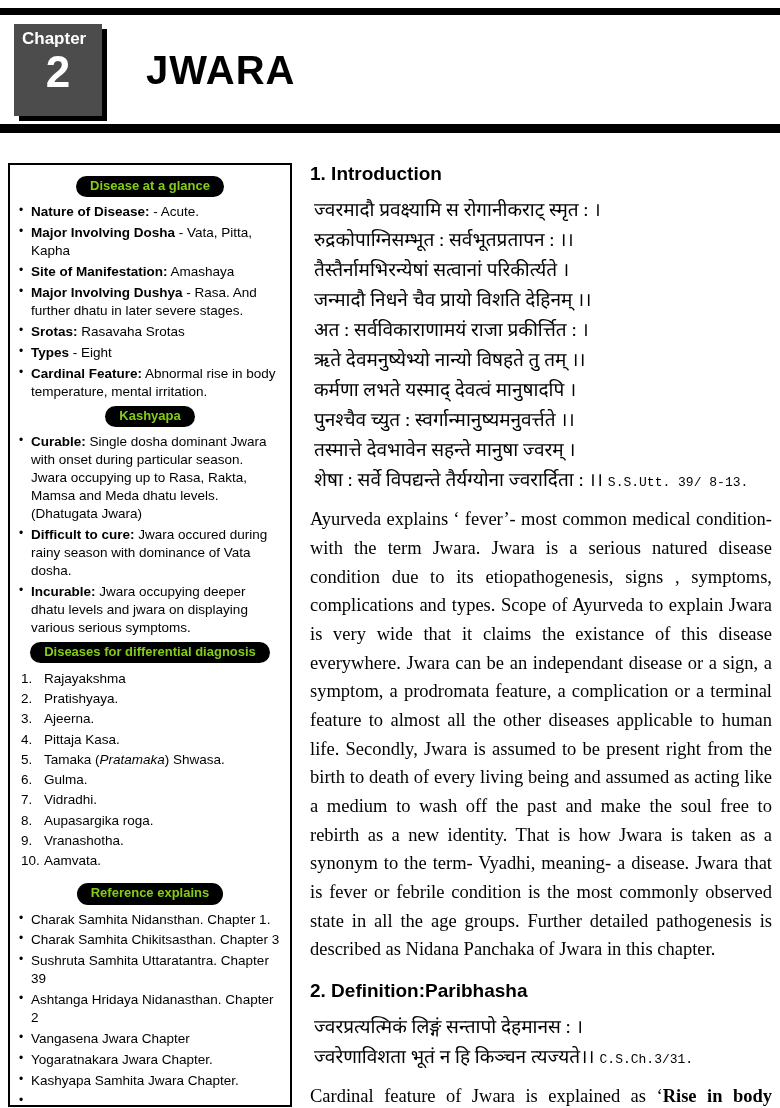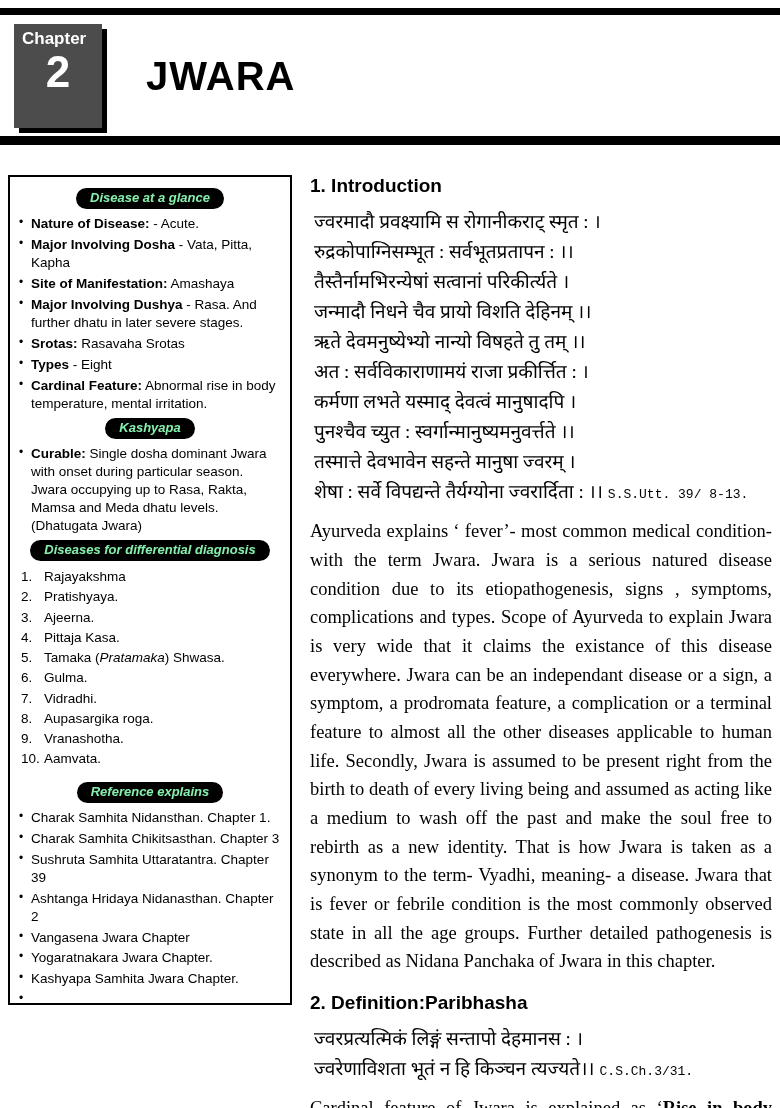--- a/index.html
+++ b/index.html
@@ -6,36 +6,36 @@
   html,body { background:#fff; }
   body {
     width:780px; height:1108px; overflow:hidden;
     color:#000;
     font-family:"Liberation Sans", sans-serif;
     position:relative;
   }
   .top-rule { height:7px; background:#000; margin-top:8px; }
   .chapter-header { display:flex; align-items:center; padding:9px 14px 8px 14px; }
   .chapter-box {
-    width:88px; height:104px; background:#4c4c4c; color:#fff;
+    width:88px; height:92px; background:#4c4c4c; color:#fff;
     box-shadow:5px 5px 0 #000; padding:5px 8px 14px 8px; flex-shrink:0;
   }
   .chapter-label { font-size:17px; font-weight:bold; }
   .chapter-number { font-size:44px; font-weight:bold; text-align:center; line-height:1.05; }
   .page-title { font-size:40px; font-weight:bold; margin-left:44px; letter-spacing:1px; }
   .header-rule { height:9px; background:#000; }
 
   .content { display:flex; padding:30px 6px 0 8px; align-items:flex-start; }
 
   
   .sidebar { width:284px; flex-shrink:0; border:2px solid #000; padding:6px 8px 12px 8px; }
   .badge {
-    background:#000; color:#86efac; font-weight:bold; font-size:13px;
+    background:#000; color:#84cc16; font-weight:bold; font-size:13px;
     border-radius:12px; padding:2px 14px 3px; width:max-content; max-width:100%;
-    margin:5px auto 6px; text-align:center; line-height:1.25;font-style:italic;
+    margin:5px auto 6px; text-align:center; line-height:1.25;
   }
   .side-list { list-style:none; }
   .side-item {
     font-size:13.5px; line-height:1.33; padding-left:13px;
     position:relative; margin-bottom:3px;
   }
   .side-item::before { content:"•"; position:absolute; left:1px; top:0; font-size:12px; }
   .side-item .b { font-weight:bold; }
   .num-list { list-style:none; counter-reset:diag; margin-bottom:12px; }
   .num-item {
@@ -93,21 +93,23 @@
         <li class="side-item"><span class="b">Types</span><span> - Eight</span></li>
 
         <li class="side-item"><span class="b">Cardinal Feature:</span><span> Abnormal rise in body temperature, mental irritation.</span></li>
       </ul>
 
     <div class="badge">Kashyapa</div>
     <ul class="side-list">
 
         <li class="side-item"><span class="b">Curable:</span><span> Single dosha dominant Jwara with onset during particular season. Jwara occupying up to Rasa, Rakta, Mamsa and Meda dhatu levels. (Dhatugata Jwara)</span></li>
 
+        <li class="side-item"><span class="b">Difficult to cure:</span><span> Jwara occured during rainy season with dominance of Vata dosha.</span></li>
 
+        <li class="side-item"><span class="b">Incurable:</span><span> Jwara occupying deeper dhatu levels and jwara on displaying various serious symptoms.</span></li>
       </ul>
 
     <div class="badge">Diseases for differential diagnosis</div>
     <ol class="num-list">
 
         <li class="num-item"><span>Rajayakshma</span><i></i><span></span></li>
 
         <li class="num-item"><span>Pratishyaya.</span><i></i><span></span></li>
 
         <li class="num-item"><span>Ajeerna.</span><i></i><span></span></li>
@@ -156,23 +158,23 @@
     <div class="verses">
 
         <div class="verse"><span>ज्वरमादौ प्रवक्ष्यामि स रोगानीकराट् स्मृत : ।</span><span class="cite"></span></div>
 
         <div class="verse"><span>रुद्रकोपाग्निसम्भूत : सर्वभूतप्रतापन : ।।</span><span class="cite"></span></div>
 
         <div class="verse"><span>तैस्तैर्नामभिरन्येषां सत्वानां परिकीर्त्यते ।</span><span class="cite"></span></div>
 
         <div class="verse"><span>जन्मादौ निधने चैव प्रायो विशति देहिनम् ।।</span><span class="cite"></span></div>
 
+        <div class="verse"><span>अत : सर्वविकाराणामयं राजा प्रकीर्त्तित : ।</span><span class="cite"></span></div>
+
         <div class="verse"><span>ऋते देवमनुष्येभ्यो नान्यो विषहते तु तम् ।।</span><span class="cite"></span></div>
-
-        <div class="verse"><span>अत : सर्वविकाराणामयं राजा प्रकीर्त्तित : ।</span><span class="cite"></span></div>
 
         <div class="verse"><span>कर्मणा लभते यस्माद् देवत्वं मानुषादपि ।</span><span class="cite"></span></div>
 
         <div class="verse"><span>पुनश्चैव च्युत : स्वर्गान्मानुष्यमनुवर्त्तते ।।</span><span class="cite"></span></div>
 
         <div class="verse"><span>तस्मात्ते देवभावेन सहन्ते मानुषा ज्वरम् ।</span><span class="cite"></span></div>
 
         <div class="verse"><span>शेषा : सर्वे विपद्यन्ते तैर्यग्योना ज्वरार्दिता : ।।</span><span class="cite">S.S.Utt. 39/ 8-13.</span></div>
       </div>
 

